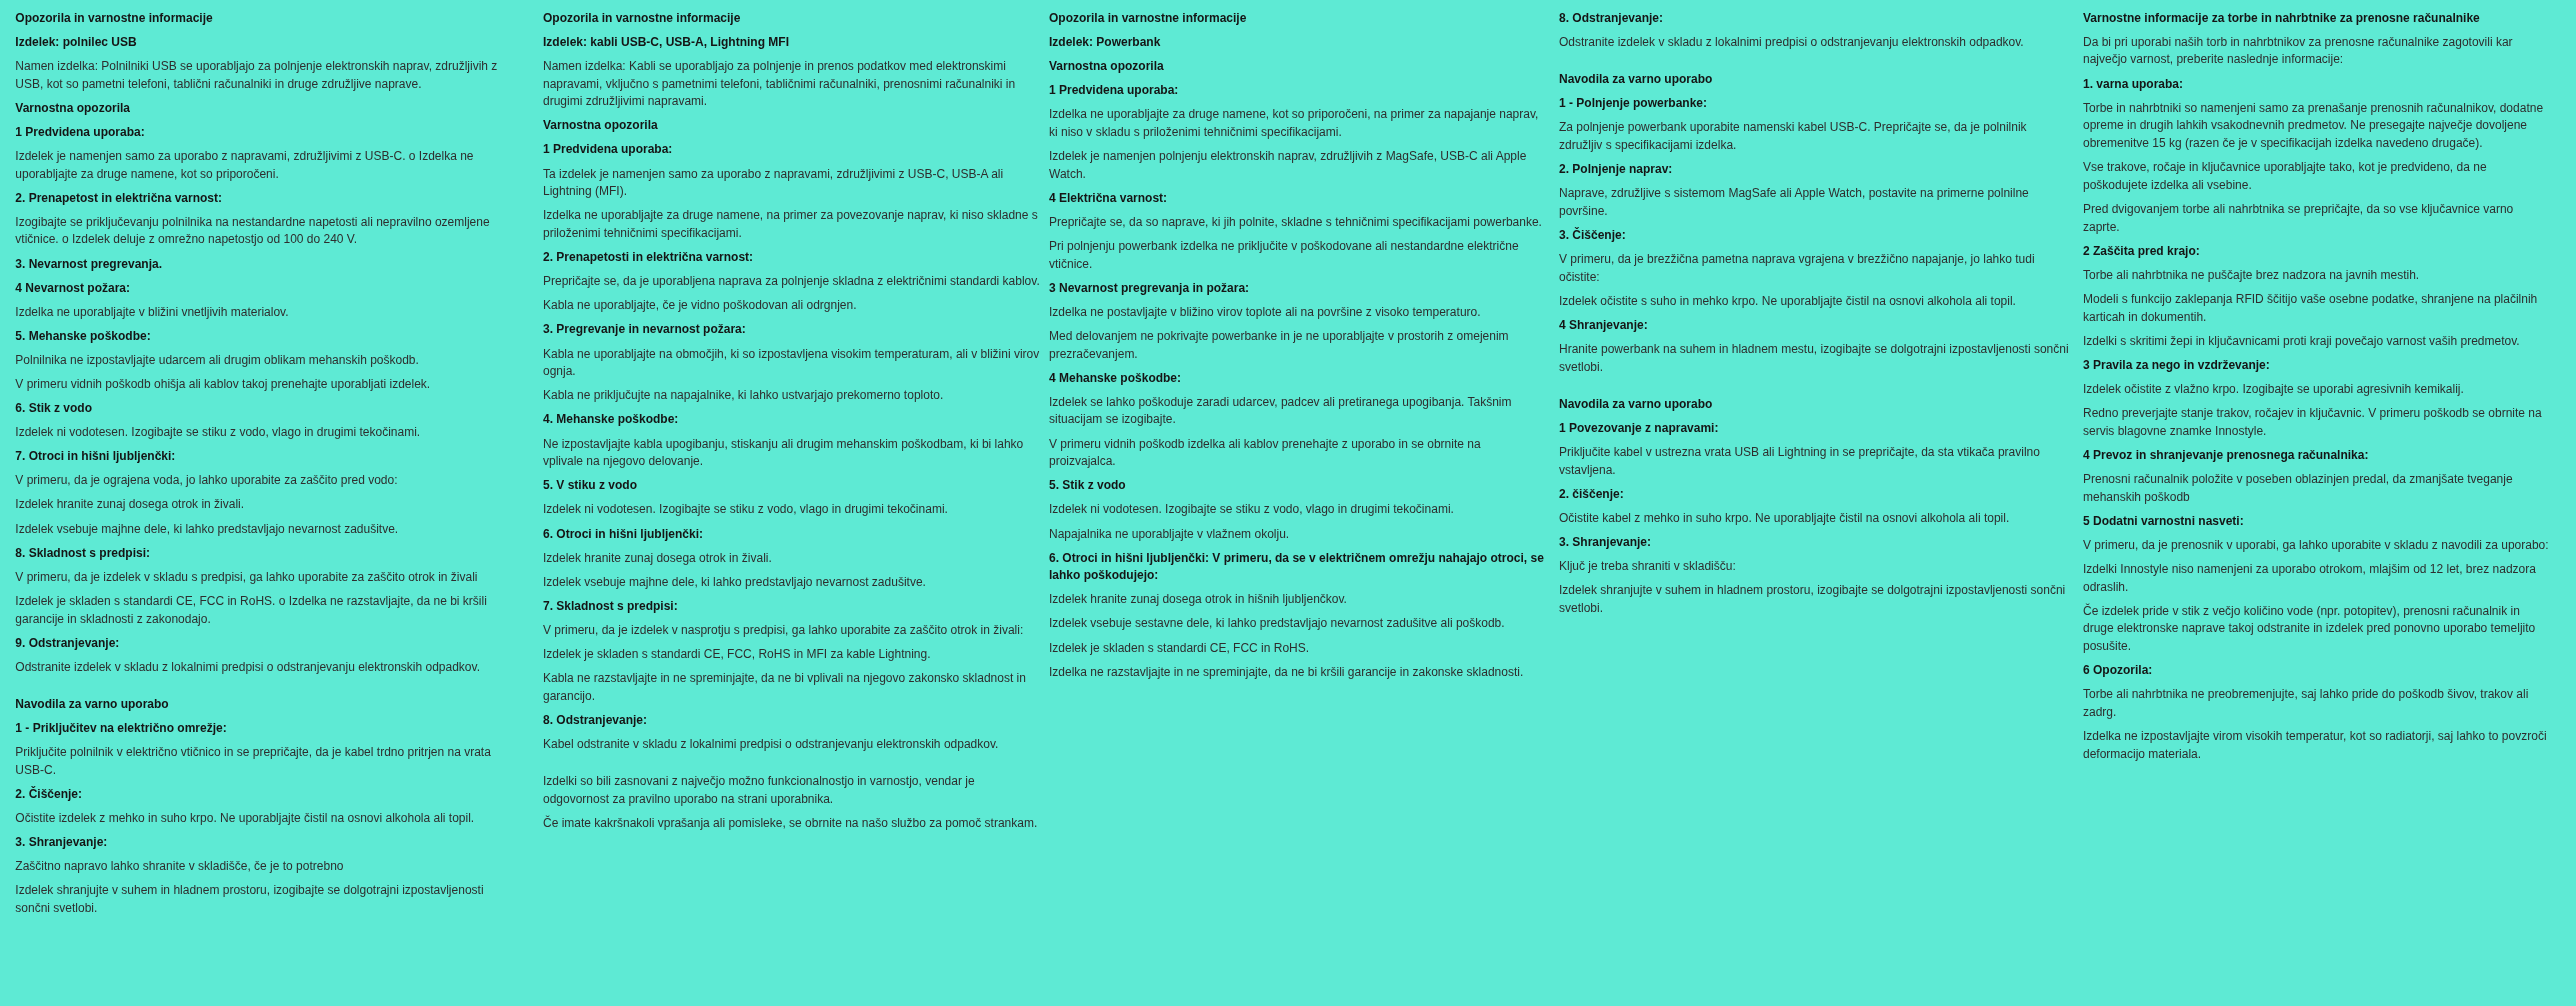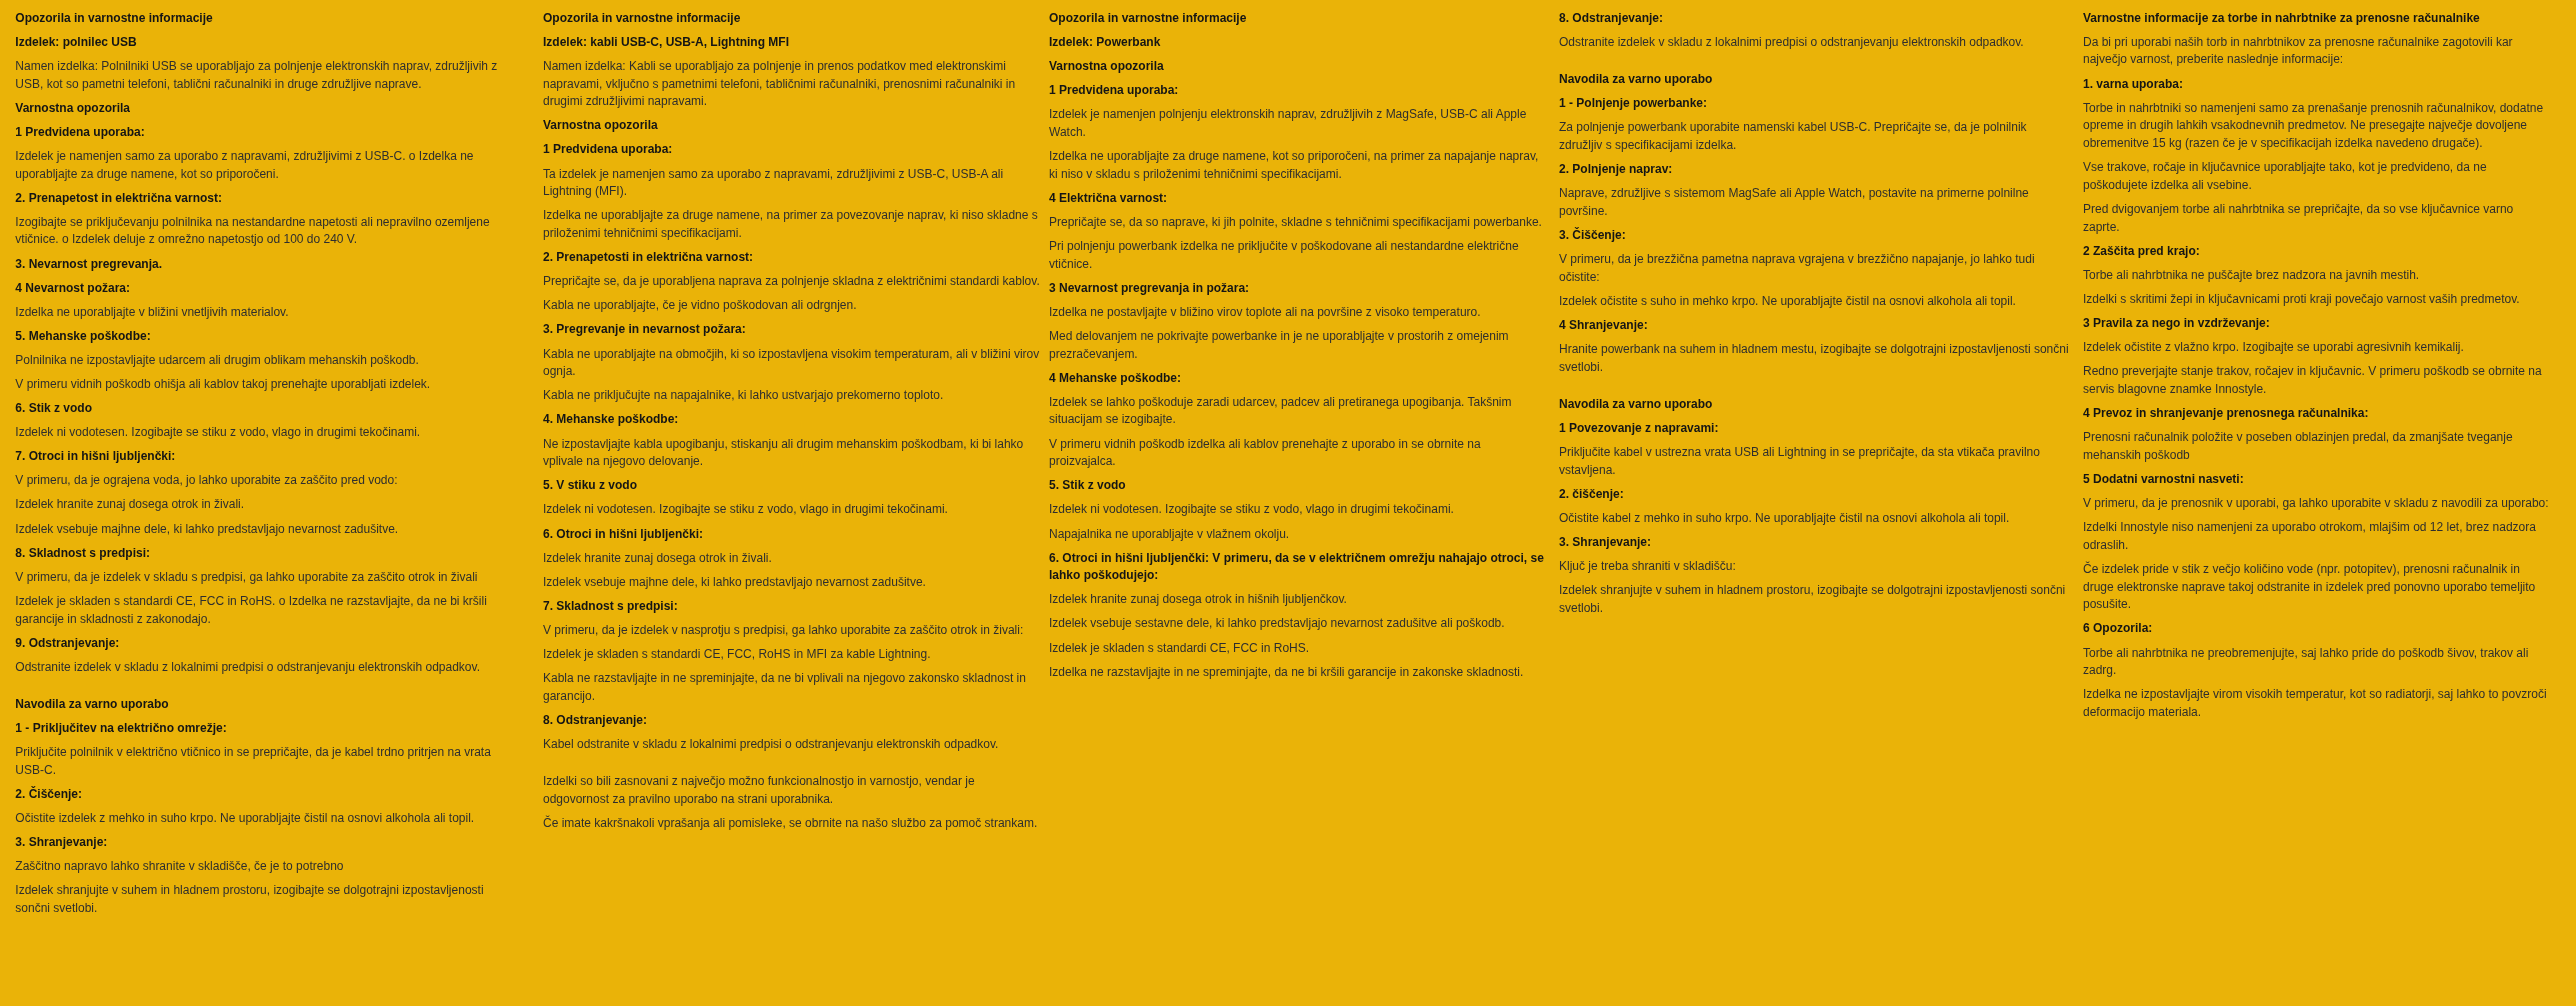--- a/index.html
+++ b/index.html
@@ -10,21 +10,21 @@
   body {
     width: 2576px;
     height: 1006px;
     position: relative;
     overflow: hidden;
     font-family: "Liberation Sans", sans-serif;
   }
   .document {
     position: absolute;
     inset: 0;
-    background: #eab308;
+    background: #5eead4;
   }
   .column { position: absolute; top: 9.7px; }
   .column:nth-child(1) { left: 15.3px;   width: 483px; }
   .column:nth-child(2) { left: 543px;  width: 497px; }
   .column:nth-child(3) { left: 1049px; width: 497px; }
   .column:nth-child(4) { left: 1559px; width: 510px; }
   .column:nth-child(5) { left: 2083px; width: 469px; }
   .block {
     font-size: 12px;
     line-height: 17.7px;
@@ -107,22 +107,22 @@
       <div class="block p">Kabel odstranite v skladu z lokalnimi predpisi o odstranjevanju elektronskih odpadkov.</div>
       <div class="block spacer"></div>
       <div class="block p">Izdelki so bili zasnovani z največjo možno funkcionalnostjo in varnostjo, vendar je odgovornost za pravilno uporabo na strani uporabnika.</div>
       <div class="block p">Če imate kakršnakoli vprašanja ali pomisleke, se obrnite na našo službo za pomoč strankam.</div>
     </div>
     <div class="column">
       <div class="block h1">Opozorila in varnostne informacije</div>
       <div class="block h2">Izdelek: Powerbank</div>
       <div class="block h2">Varnostna opozorila</div>
       <div class="block h3">1 Predvidena uporaba:</div>
+      <div class="block p">Izdelka ne uporabljajte za druge namene, kot so priporočeni, na primer za napajanje naprav, ki niso v skladu s priloženimi tehničnimi specifikacijami.</div>
       <div class="block p">Izdelek je namenjen polnjenju elektronskih naprav, združljivih z MagSafe, USB-C ali Apple Watch.</div>
-      <div class="block p">Izdelka ne uporabljajte za druge namene, kot so priporočeni, na primer za napajanje naprav, ki niso v skladu s priloženimi tehničnimi specifikacijami.</div>
       <div class="block h3">4 Električna varnost:</div>
       <div class="block p">Prepričajte se, da so naprave, ki jih polnite, skladne s tehničnimi specifikacijami powerbanke.</div>
       <div class="block p">Pri polnjenju powerbank izdelka ne priključite v poškodovane ali nestandardne električne vtičnice.</div>
       <div class="block h3">3 Nevarnost pregrevanja in požara:</div>
       <div class="block p">Izdelka ne postavljajte v bližino virov toplote ali na površine z visoko temperaturo.</div>
       <div class="block p">Med delovanjem ne pokrivajte powerbanke in je ne uporabljajte v prostorih z omejenim prezračevanjem.</div>
       <div class="block h3">4 Mehanske poškodbe:</div>
       <div class="block p">Izdelek se lahko poškoduje zaradi udarcev, padcev ali pretiranega upogibanja. Takšnim situacijam se izogibajte.</div>
       <div class="block p">V primeru vidnih poškodb izdelka ali kablov prenehajte z uporabo in se obrnite na proizvajalca.</div>
       <div class="block h3">5. Stik z vodo</div>
@@ -160,20 +160,21 @@
     </div>
     <div class="column">
       <div class="block h1">Varnostne informacije za torbe in nahrbtnike za prenosne računalnike</div>
       <div class="block p">Da bi pri uporabi naših torb in nahrbtnikov za prenosne računalnike zagotovili kar največjo varnost, preberite naslednje informacije:</div>
       <div class="block h3">1. varna uporaba:</div>
       <div class="block p">Torbe in nahrbtniki so namenjeni samo za prenašanje prenosnih računalnikov, dodatne opreme in drugih lahkih vsakodnevnih predmetov. Ne presegajte največje dovoljene obremenitve 15 kg (razen če je v specifikacijah izdelka navedeno drugače).</div>
       <div class="block p">Vse trakove, ročaje in ključavnice uporabljajte tako, kot je predvideno, da ne poškodujete izdelka ali vsebine.</div>
       <div class="block p">Pred dvigovanjem torbe ali nahrbtnika se prepričajte, da so vse ključavnice varno zaprte.</div>
       <div class="block h3">2 Zaščita pred krajo:</div>
       <div class="block p">Torbe ali nahrbtnika ne puščajte brez nadzora na javnih mestih.</div>
+      <div class="block p">Modeli s funkcijo zaklepanja RFID ščitijo vaše osebne podatke, shranjene na plačilnih karticah in dokumentih.</div>
       <div class="block p">Izdelki s skritimi žepi in ključavnicami proti kraji povečajo varnost vaših predmetov.</div>
       <div class="block h3">3 Pravila za nego in vzdrževanje:</div>
       <div class="block p">Izdelek očistite z vlažno krpo. Izogibajte se uporabi agresivnih kemikalij.</div>
       <div class="block p">Redno preverjajte stanje trakov, ročajev in ključavnic. V primeru poškodb se obrnite na servis blagovne znamke Innostyle.</div>
       <div class="block h3">4 Prevoz in shranjevanje prenosnega računalnika:</div>
       <div class="block p">Prenosni računalnik položite v poseben oblazinjen predal, da zmanjšate tveganje mehanskih poškodb</div>
       <div class="block h3">5 Dodatni varnostni nasveti:</div>
       <div class="block p">V primeru, da je prenosnik v uporabi, ga lahko uporabite v skladu z navodili za uporabo:</div>
       <div class="block p">Izdelki Innostyle niso namenjeni za uporabo otrokom, mlajšim od 12 let, brez nadzora odraslih.</div>
       <div class="block p">Če izdelek pride v stik z večjo količino vode (npr. potopitev), prenosni računalnik in druge elektronske naprave takoj odstranite in izdelek pred ponovno uporabo temeljito posušite.</div>

